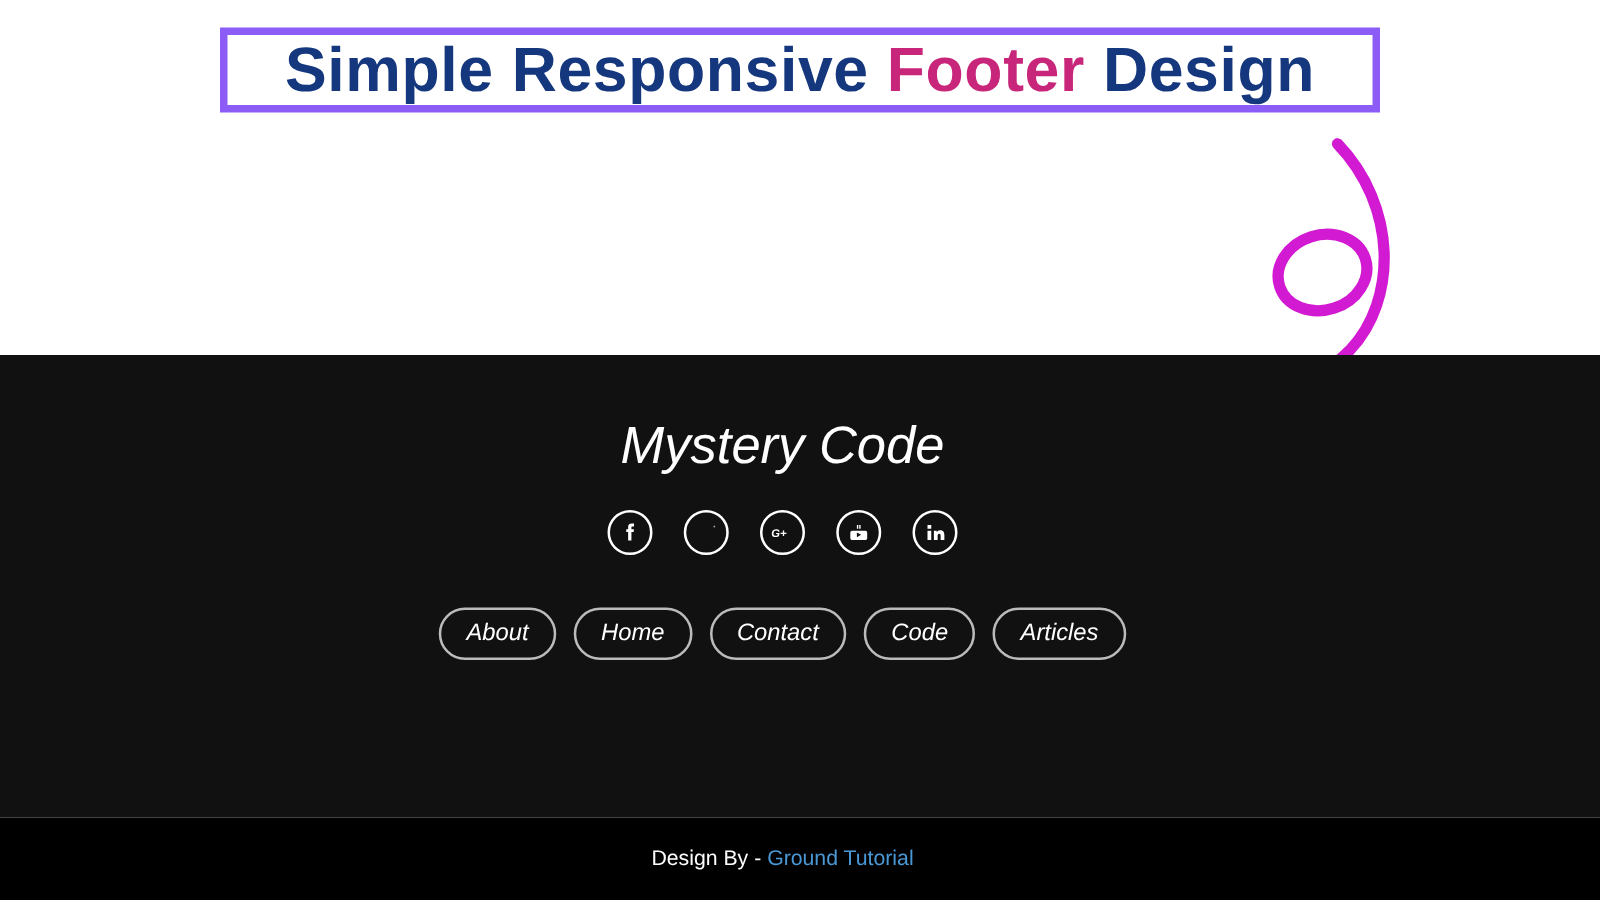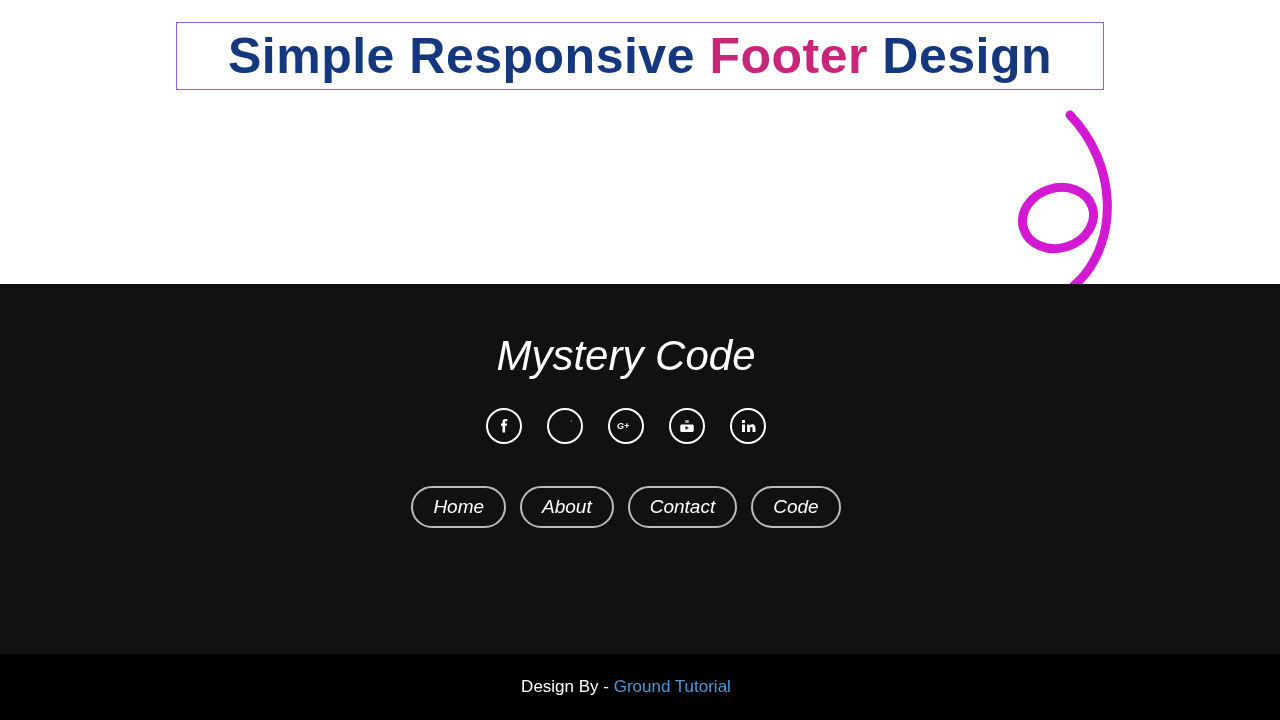--- a/index.html
+++ b/index.html
@@ -10,21 +10,21 @@
   background: #fff;
   overflow: hidden;
   position: relative;
 }
 .title-box {
   position: absolute;
   left: 176px;
   top: 22px;
   width: 928px;
   height: 68px;
-  border: 1px solid #8b5cf6;
+  border: 6px solid #8b5cf6;
   background: #fff;
   display: flex;
   justify-content: center;
   align-items: center;
 }
 .title-text {
   font-size: 50px;
   font-weight: 600;
   color: #14377d;
   letter-spacing: 0.5px;
@@ -173,24 +173,25 @@
           </svg>
       </a>
       <a class="social-icon">
         <svg viewBox="0 0 24 24">
             <path d="M4 4h4v4H4zm0 6h4v10H4zm6 0h3.8v1.5h.1c.5-.9 1.8-1.9 3.6-1.9 3.8 0 4.5 2.5 4.5 5.8V20h-4v-4.3c0-1 0-2.4-1.5-2.4s-1.7 1.2-1.7 2.3V20h-4V10z"></path>
           </svg>
       </a>
     </div>
 
     <div class="nav-row">
+      <a class="nav-btn">About</a>
       <a class="nav-btn">Home</a>
-      <a class="nav-btn">About</a>
       <a class="nav-btn">Contact</a>
       <a class="nav-btn">Code</a>
+      <a class="nav-btn">Articles</a>
     </div>
   </div>
 </div>
 
 <div class="credit-bar">
   <div class="credit-text">
     <span>Design By - </span><span class="credit-link">Ground Tutorial</span>
   </div>
 </div>
 

